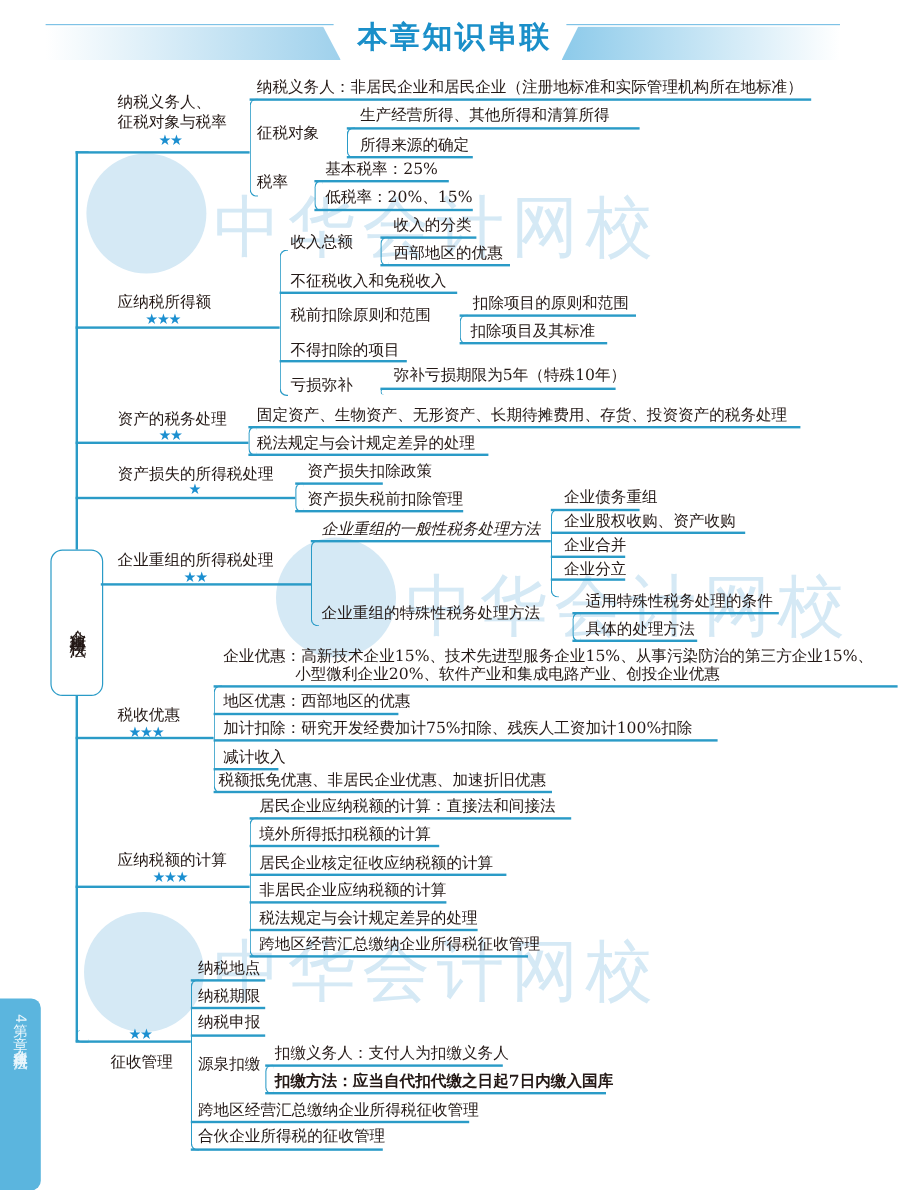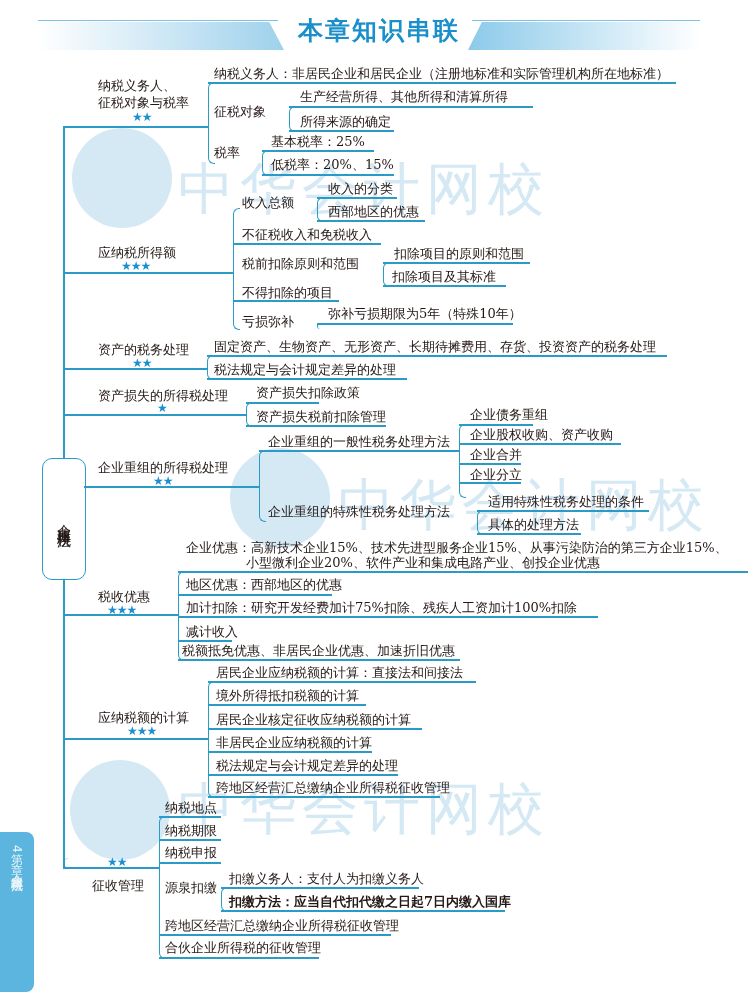--- a/index.html
+++ b/index.html
@@ -131,21 +131,21 @@
 <div class="brace" style="left:246px;top:402px;width:6px;height:23px;"></div>
 <div class="t" style="left:256px;top:386px;font-family:Liberation Mono, monospace;">资产损失扣除政策</div>
 <div class="ln h" style="left:246px;top:402px;width:73px;"></div>
 <div class="t" style="left:256px;top:409px;">资产损失税前扣除管理</div>
 <div class="ln h" style="left:246px;top:425px;width:140px;"></div>
 
 <div class="ln h" style="left:84px;top:486px;width:176px;"></div>
 <div class="t" style="left:98px;top:460px;">企业重组的所得税处理</div>
 <div class="stars" style="left:153px;top:474px;">★★</div>
 <div class="brace" style="left:259px;top:450px;width:6px;height:70px;"></div>
-<div class="t" style="left:268px;top:434px;">企业重组的一般性税务处理方法</div>
+<div class="t" style="left:268px;top:434px;font-style:italic;">企业重组的一般性税务处理方法</div>
 <div class="brace" style="left:459px;top:424px;width:6px;height:72px;"></div>
 <div class="ln h" style="left:259px;top:450px;width:200px;"></div>
 <div class="t" style="left:470px;top:407px;">企业债务重组</div>
 <div class="ln h" style="left:459px;top:424px;width:74px;"></div>
 <div class="t" style="left:470px;top:427px;">企业股权收购、资产收购</div>
 <div class="ln h" style="left:459px;top:443px;width:162px;"></div>
 <div class="t" style="left:470px;top:447px;">企业合并</div>
 <div class="ln h" style="left:459px;top:463px;width:62px;"></div>
 <div class="t" style="left:470px;top:467px;">企业分立</div>
 <div class="ln h" style="left:459px;top:482px;width:62px;"></div>

